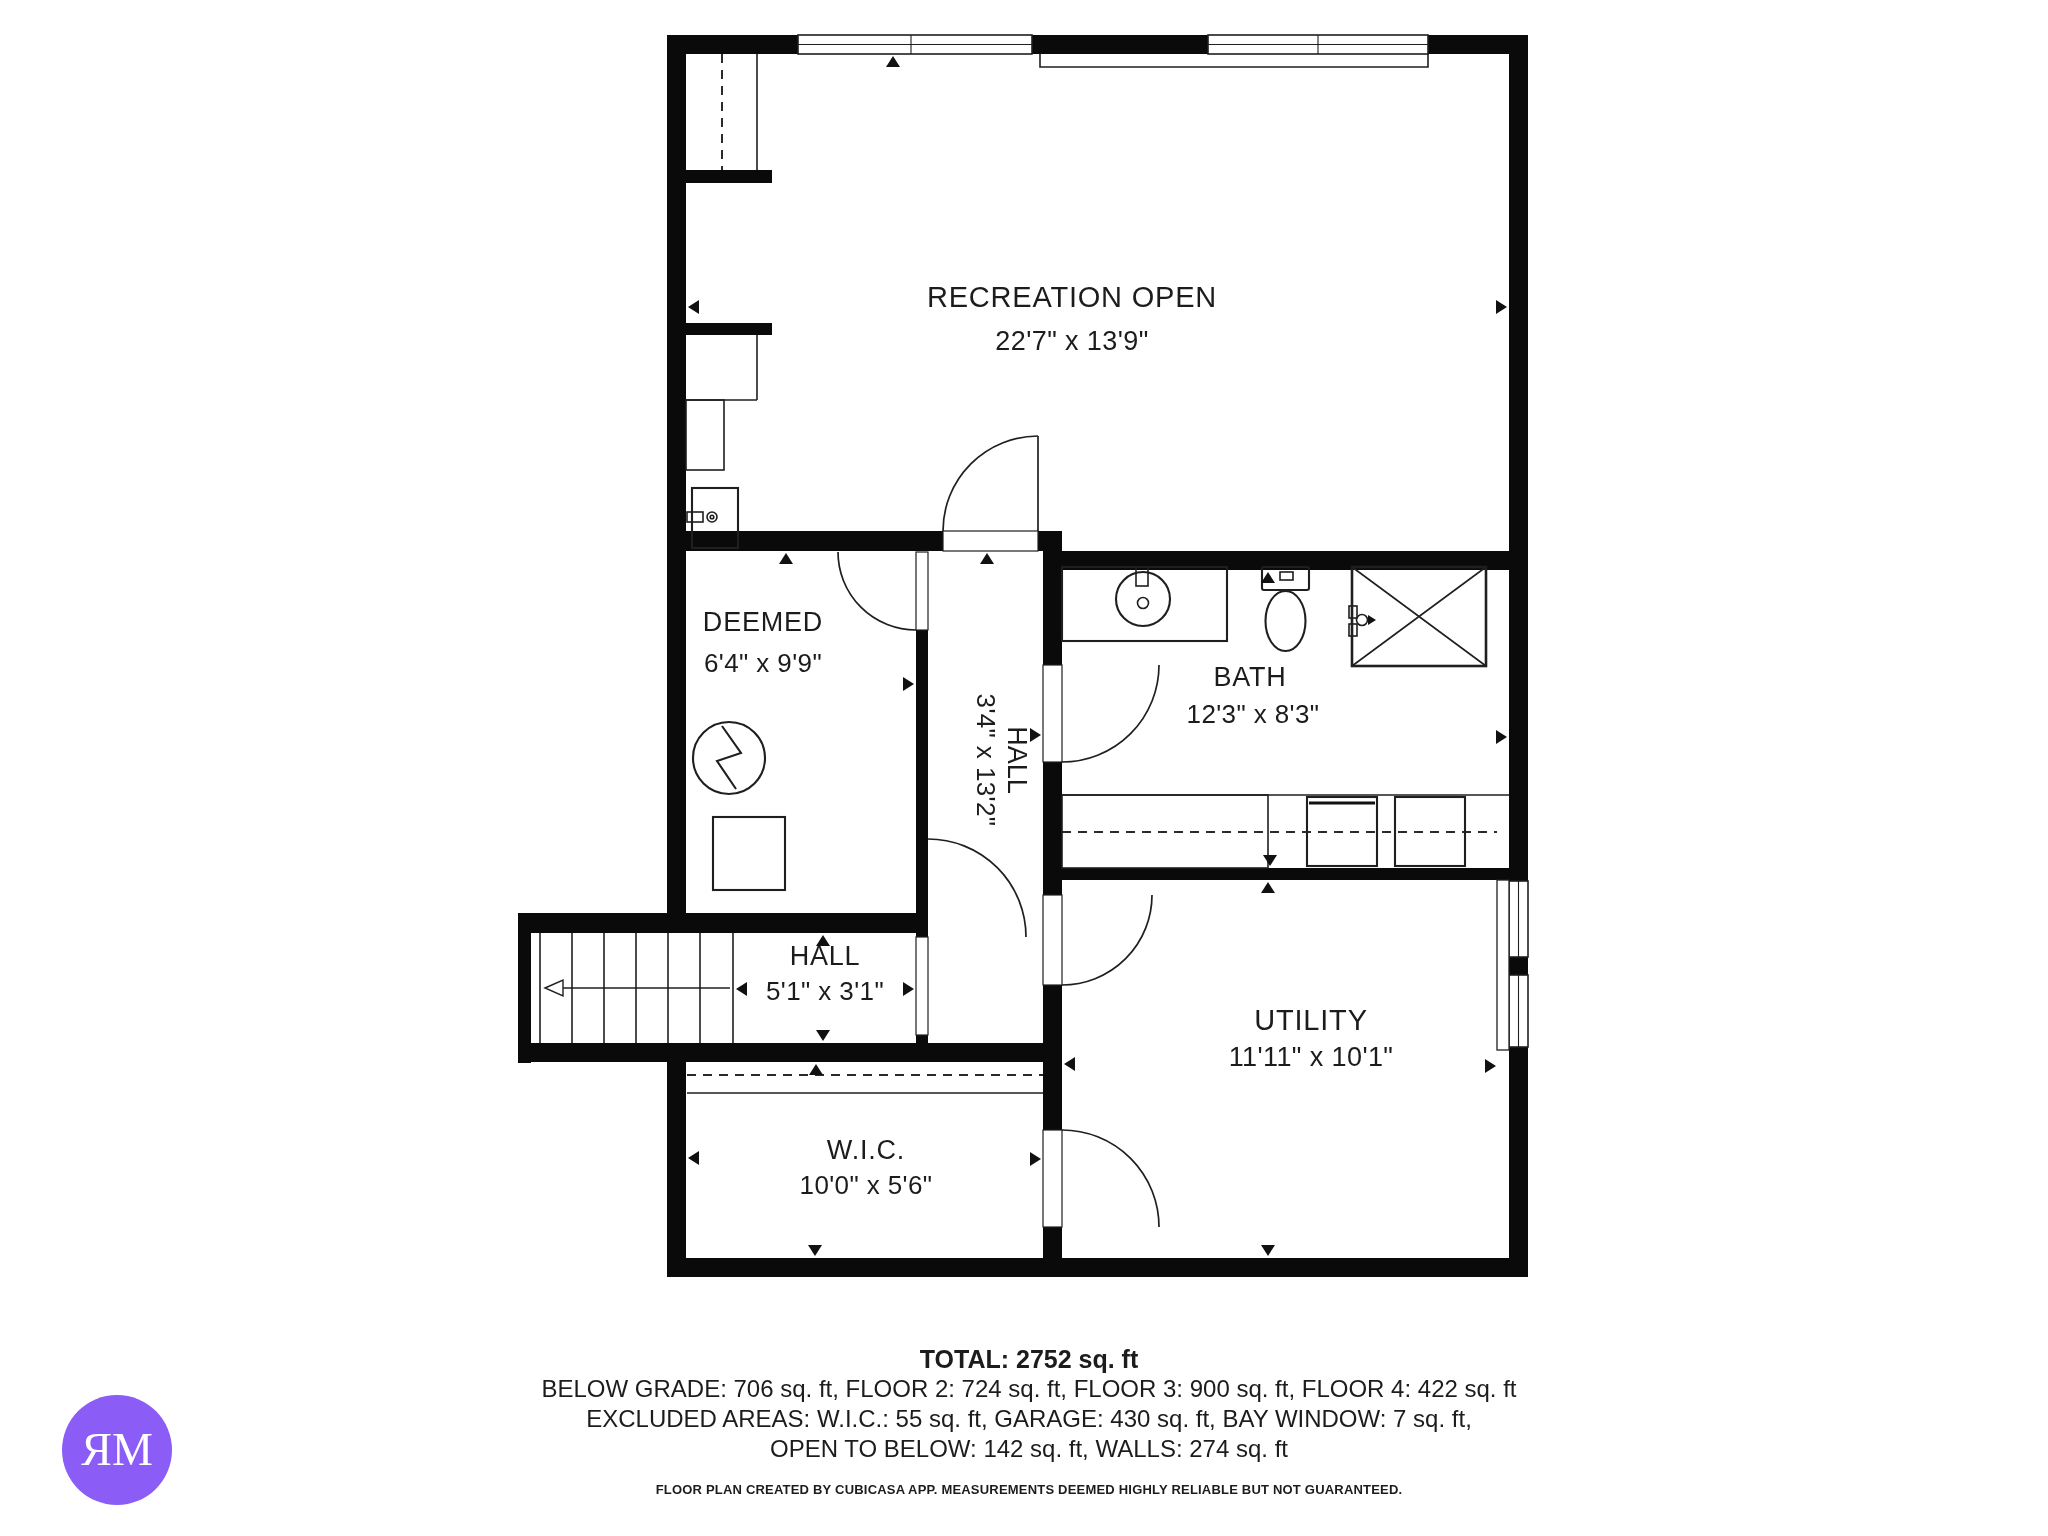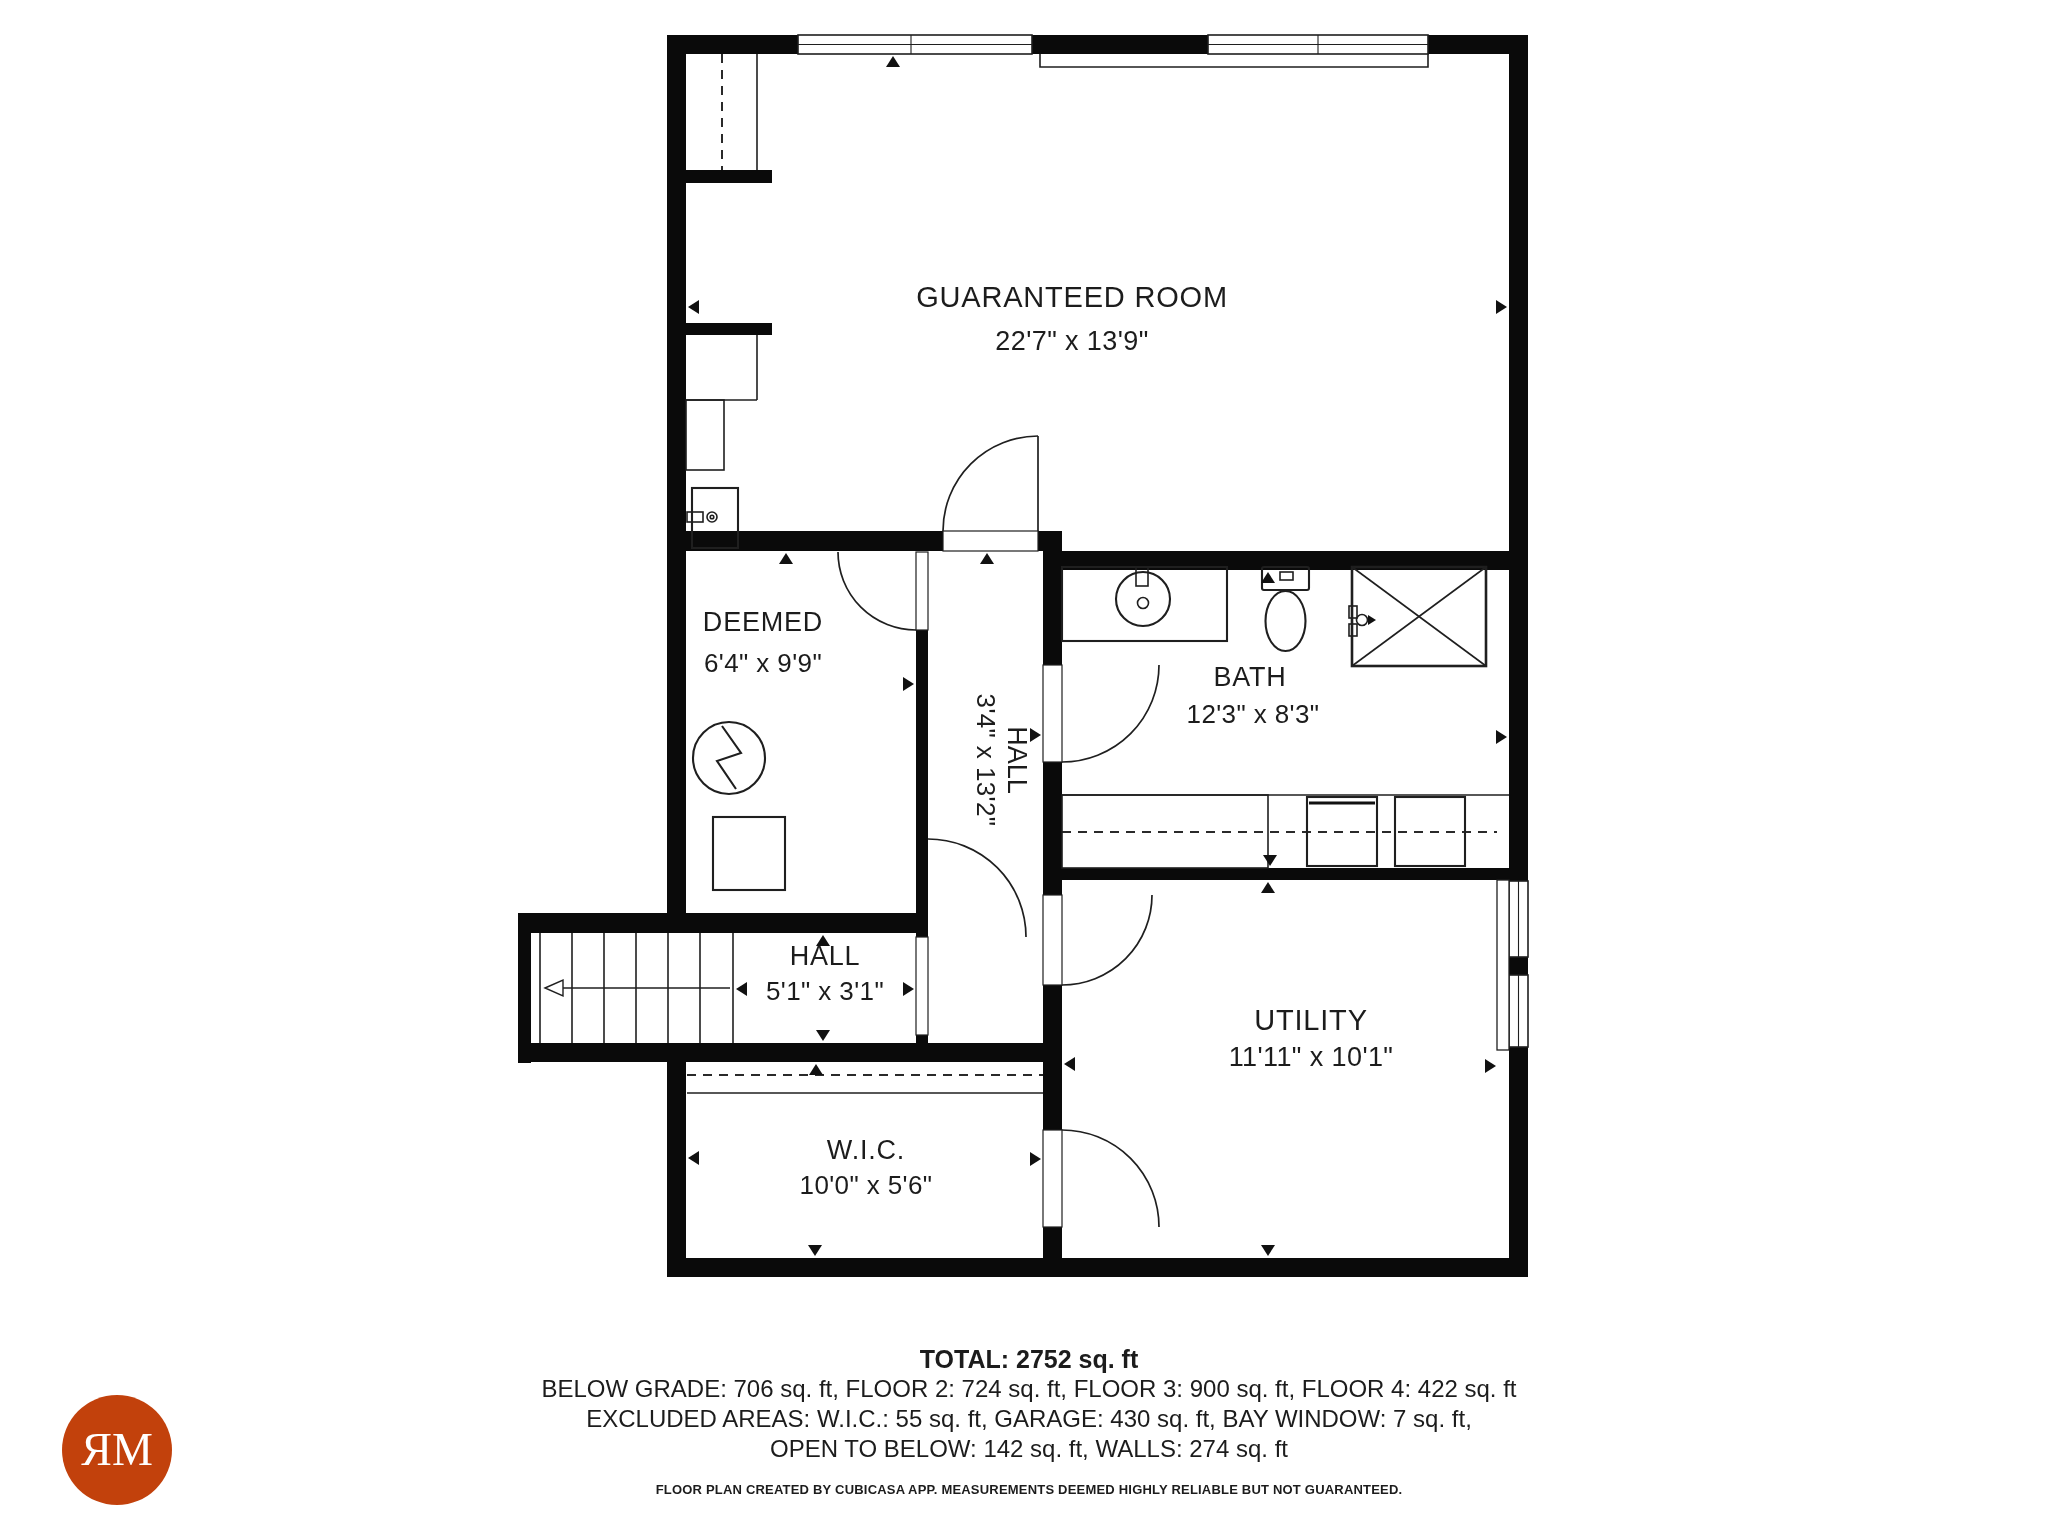--- a/index.html
+++ b/index.html
@@ -220,21 +220,21 @@
       <polygon class="marker" points="1041,1159 1030,1152 1030,1166"></polygon>
       <polygon class="marker" points="816,1064 809,1075 823,1075"></polygon>
       <polygon class="marker" points="815,1256 808,1245 822,1245"></polygon>
       <polygon class="marker" points="823,935 816,946 830,946"></polygon>
       <polygon class="marker" points="823,1041 816,1030 830,1030"></polygon>
       <polygon class="marker" points="736,989 747,982 747,996"></polygon>
       <polygon class="marker" points="914,989 903,982 903,996"></polygon>
     </g>
   </svg>
 
-  <div class="lbl room-name" style="left:1072px;top:297px;">GUARANTEED ROOM</div>
+  <div class="lbl room-name" style="left:1072px;top:297px;">RECREATION OPEN</div>
   <div class="lbl room-dims" style="left:1072px;top:341px;">22'7" x 13'9"</div>
 
   <div class="lbl room-name" style="left:763px;top:622px;font-size:27px;">DEEMED</div>
   <div class="lbl room-dims" style="left:763px;top:663px;font-size:26px;">6'4" x 9'9"</div>
 
   <div class="lbl-vert" style="left:1001px;top:760px;">
     <div class="room-name">HALL</div>
     <div class="room-dims">3'4" x 13'2"</div>
   </div>
 
@@ -251,17 +251,17 @@
   <div class="lbl room-dims" style="left:866px;top:1185px;font-size:26px;">10'0" x 5'6"</div>
 
   <div class="summary">
     <div class="total">TOTAL: 2752 sq. ft</div>
     <div class="sline">BELOW GRADE: 706 sq. ft, FLOOR 2: 724 sq. ft, FLOOR 3: 900 sq. ft, FLOOR 4: 422 sq. ft</div>
     <div class="sline">EXCLUDED AREAS: W.I.C.: 55 sq. ft, GARAGE: 430 sq. ft, BAY WINDOW: 7 sq. ft,</div>
     <div class="sline">OPEN TO BELOW: 142 sq. ft, WALLS: 274 sq. ft</div>
   </div>
   <div class="disclaimer">FLOOR PLAN CREATED BY CUBICASA APP. MEASUREMENTS DEEMED HIGHLY RELIABLE BUT NOT GUARANTEED.</div>
 
-  <div class="logo" style="background: #c2410c;">
+  <div class="logo" style="background: #8b5cf6;">
     <span>ЯM</span>
   </div>
 
 </div>
 
 </body></html>

